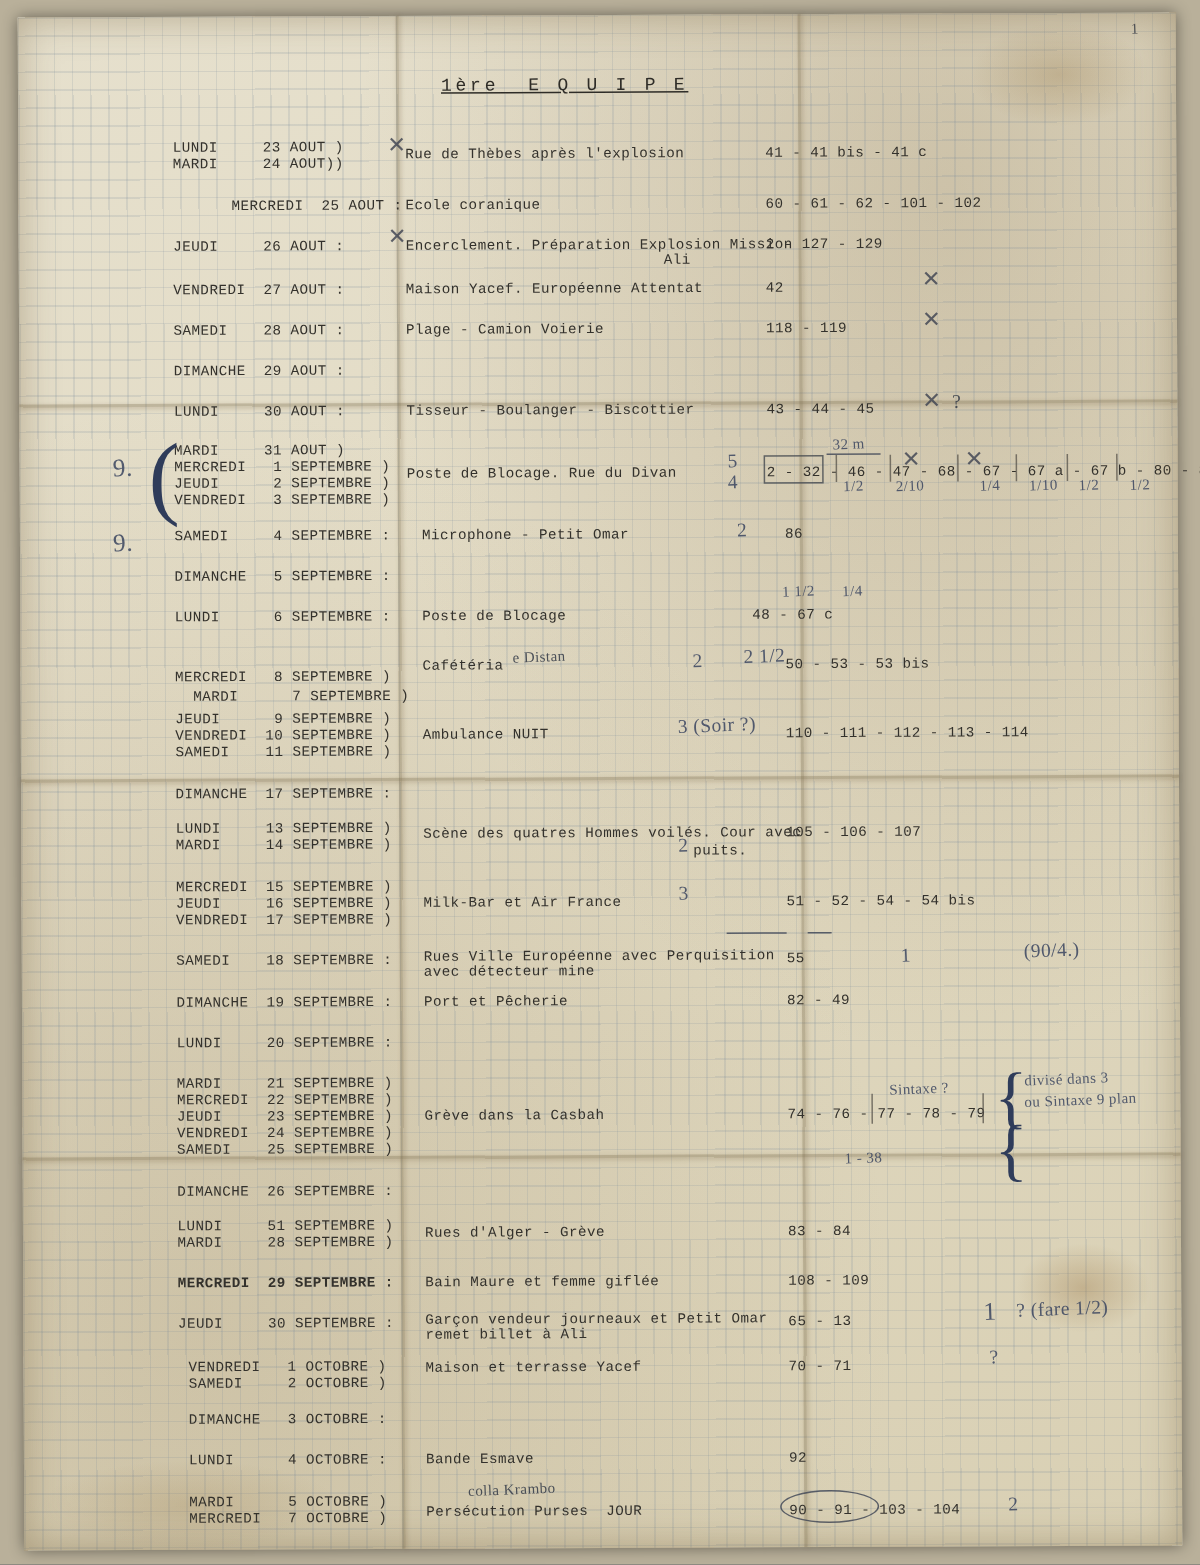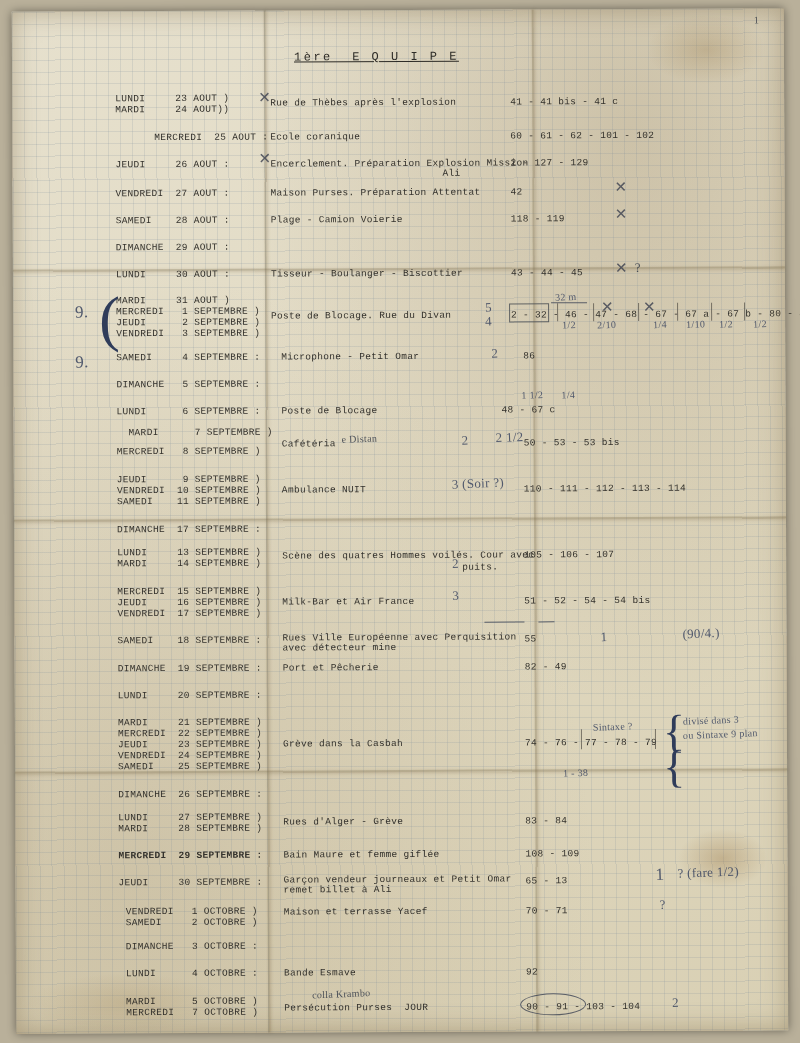--- a/index.html
+++ b/index.html
@@ -162,21 +162,21 @@
       <div class="t" style="left:258px;top:121px;">Ecole coranique</div>
       <div class="t" style="left:498px;top:121px;">60 - 61 - 62 - 101 - 102</div>
 
       <div class="t" style="left:103px;top:148px;">JEUDI     26 AOUT :</div>
       <div class="t" style="left:258px;top:148px;">Encerclement. Préparation Explosion Mission</div>
       <div class="t" style="left:430px;top:158px;">Ali</div>
       <div class="t" style="left:498px;top:148px;">2 - 127 - 129</div>
       <div class="xmark" style="left:246px;top:143px;">✕</div>
 
       <div class="t" style="left:103px;top:177px;">VENDREDI  27 AOUT :</div>
-      <div class="t" style="left:258px;top:177px;">Maison Purses. Préparation Attentat</div>
+      <div class="t" style="left:258px;top:177px;">Maison Yacef. Européenne Attentat</div>
       <div class="t" style="left:498px;top:177px;">42</div>
       <div class="xmark" style="left:602px;top:173px;">✕</div>
 
       <div class="t" style="left:103px;top:204px;">SAMEDI    28 AOUT :</div>
       <div class="t" style="left:258px;top:204px;">Plage - Camion Voierie</div>
       <div class="t" style="left:498px;top:204px;">118 - 119</div>
       <div class="xmark" style="left:602px;top:200px;">✕</div>
 
       <div class="t" style="left:103px;top:231px;">DIMANCHE  29 AOUT :</div>
 
@@ -223,21 +223,21 @@
       <div class="hw mid blue" style="left:478px;top:338px;">2</div>
 
       <div class="t" style="left:103px;top:368px;">DIMANCHE   5 SEPTEMBRE :</div>
 
       <div class="t" style="left:103px;top:395px;">LUNDI      6 SEPTEMBRE :</div>
       <div class="t" style="left:268px;top:395px;">Poste de Blocage</div>
       <div class="t" style="left:488px;top:395px;">48 - 67 c</div>
       <div class="hw sm blue" style="left:508px;top:380px;">1 1/2</div>
       <div class="hw sm blue" style="left:548px;top:380px;">1/4</div>
 
-      <div class="t" style="left:103px;top:416px;padding-left:12px;">MARDI      7 SEPTEMBRE )</div>
+      <div class="t" style="left:103px;top:448px;padding-left:12px;">MARDI      7 SEPTEMBRE )</div>
       <div class="t" style="left:103px;top:435px;">MERCREDI   8 SEPTEMBRE )</div>
       <div class="t" style="left:268px;top:428px;">Cafétéria</div>
       <div class="hw sm" style="left:328px;top:423px;">e Distan</div>
       <div class="hw mid blue" style="left:448px;top:425px;">2</div>
       <div class="hw mid blue" style="left:482px;top:422px;">2 1/2</div>
       <div class="t" style="left:510px;top:428px;">50 - 53 - 53 bis</div>
 
       <div class="t" style="left:103px;top:463px;">JEUDI      9 SEPTEMBRE )</div>
       <div class="t" style="left:103px;top:474px;">VENDREDI  10 SEPTEMBRE )</div>
       <div class="t" style="left:103px;top:485px;text-align:right;">SAMEDI    11 SEPTEMBRE )</div>
@@ -287,21 +287,21 @@
       <div class="vrule" style="left:640px;top:720px;height:20px;"></div>
       <div class="hw sm blue" style="left:578px;top:712px;">Sintaxe ?</div>
       <div class="brace" style="left:648px;top:700px;font-size:46px;">{</div>
       <div class="hw sm blue" style="left:668px;top:706px;">divisé dans 3</div>
       <div class="hw sm blue" style="left:668px;top:720px;">ou Sintaxe 9 plan</div>
       <div class="brace" style="left:648px;top:735px;font-size:46px;">{</div>
       <div class="hw sm blue" style="left:548px;top:758px;">1 - 38</div>
 
       <div class="t" style="left:103px;top:778px;">DIMANCHE  26 SEPTEMBRE :</div>
 
-      <div class="t" style="left:103px;top:801px;">LUNDI     27 SEPTEMBRE )</div>
+      <div class="t" style="left:103px;top:801px;">LUNDI     51 SEPTEMBRE )</div>
       <div class="t" style="left:103px;top:812px;">MARDI     28 SEPTEMBRE )</div>
       <div class="t" style="left:268px;top:806px;">Rues d'Alger - Grève</div>
       <div class="t" style="left:510px;top:806px;">83 - 84</div>
 
       <div class="t" style="left:103px;top:839px;font-weight:bold;">MERCREDI  29 SEPTEMBRE :</div>
       <div class="t" style="left:268px;top:839px;">Bain Maure et femme giflée</div>
       <div class="t" style="left:510px;top:839px;">108 - 109</div>
 
       <div class="t" style="left:103px;top:866px;">JEUDI     30 SEPTEMBRE :</div>
       <div class="t" style="left:268px;top:864px;">Garçon vendeur journeaux et Petit Omar</div>

